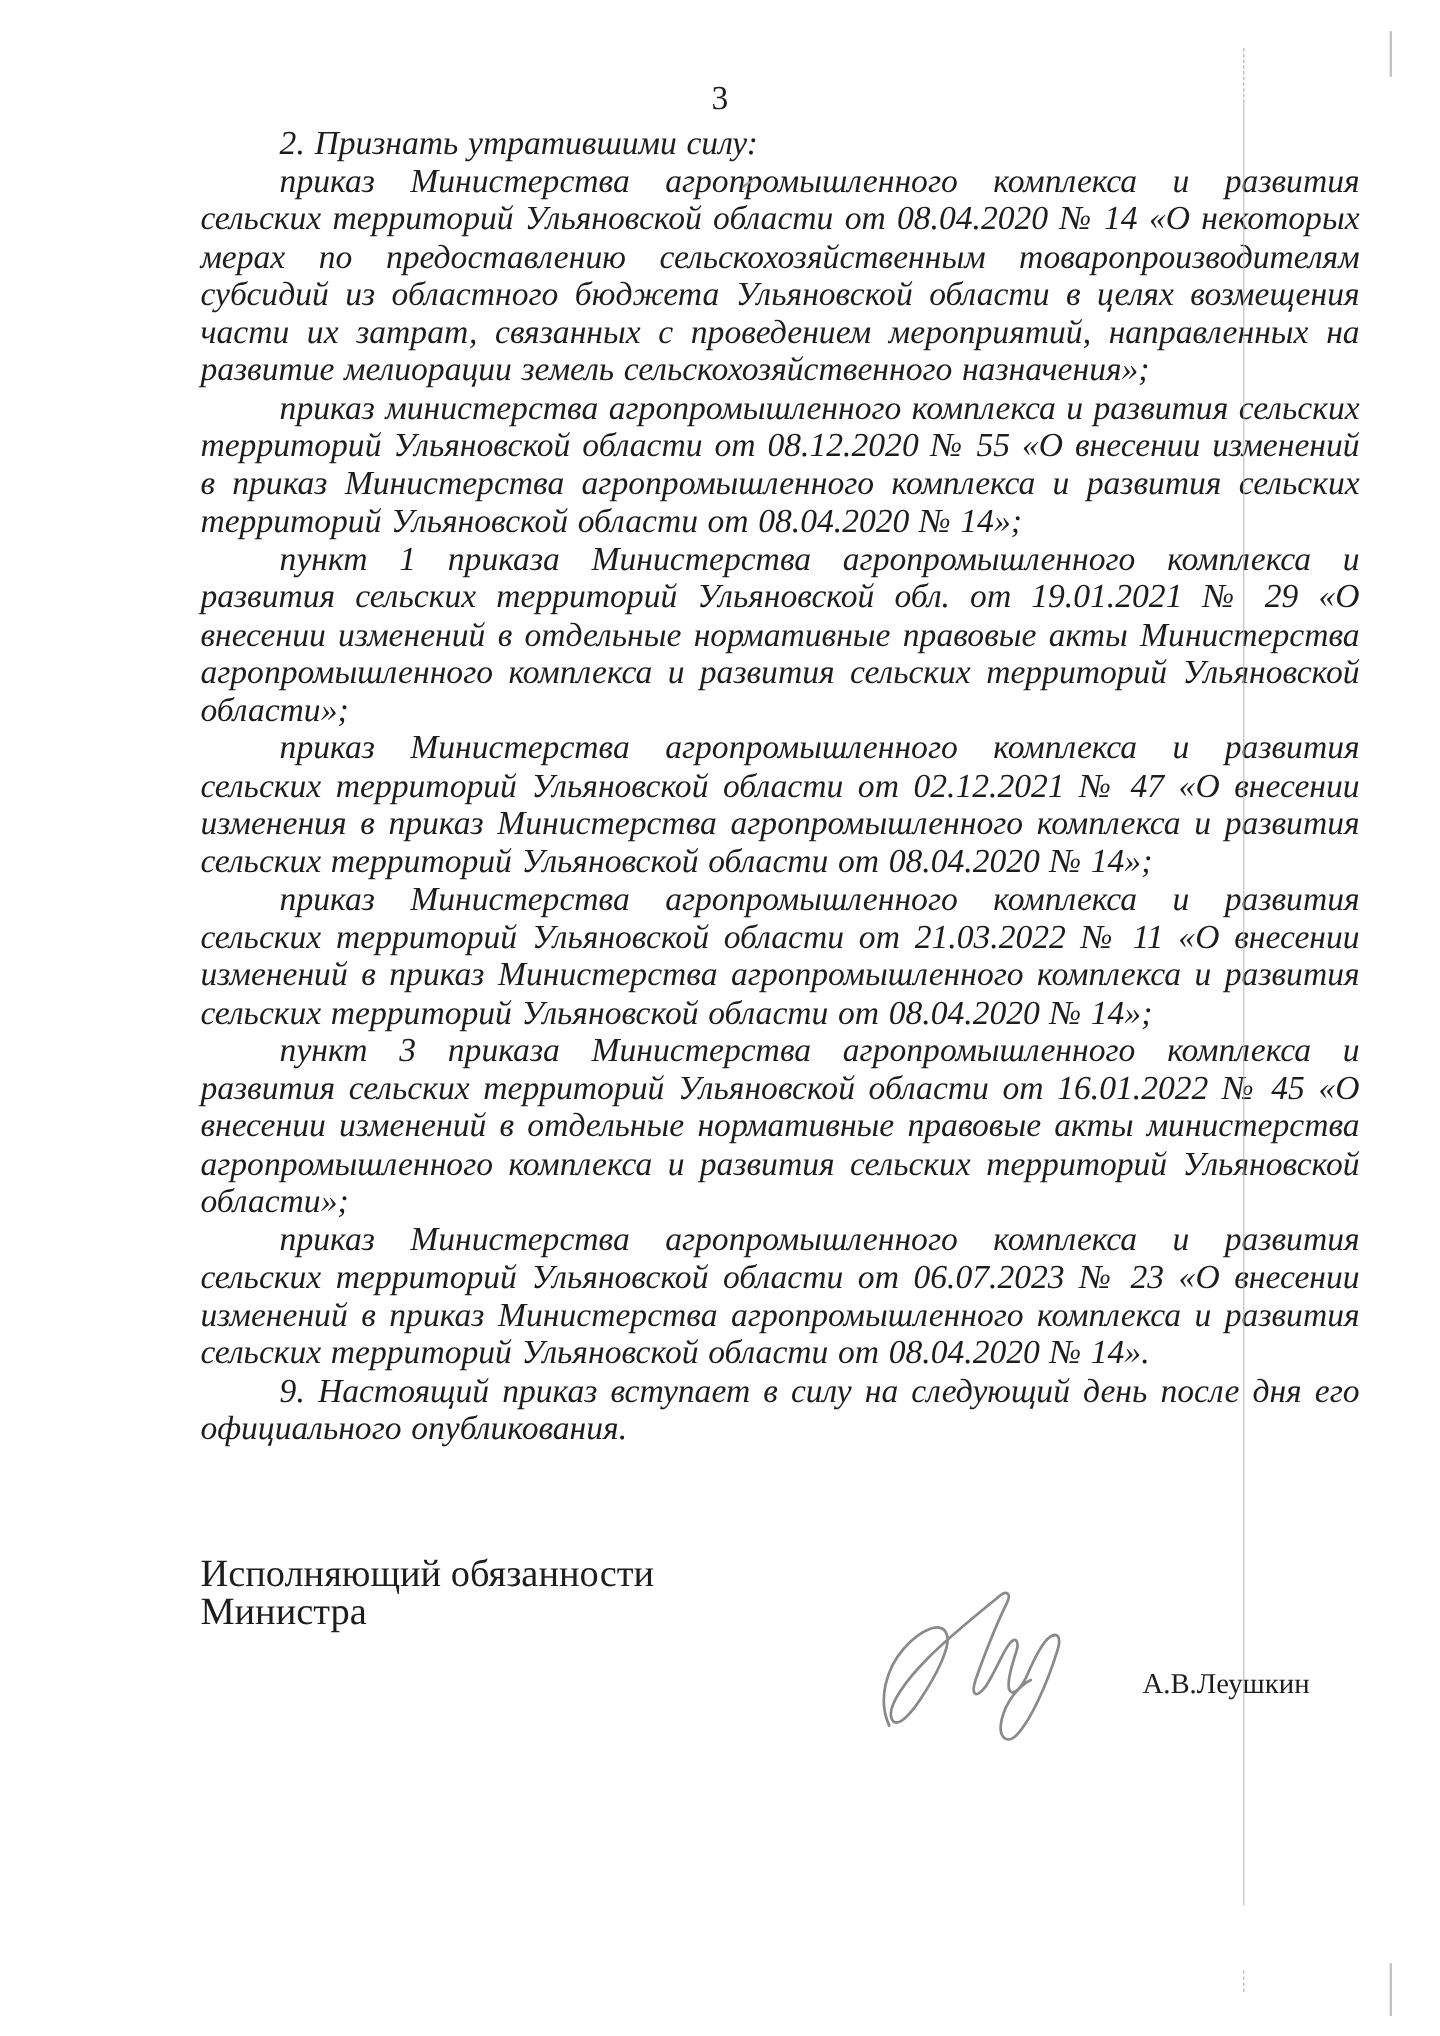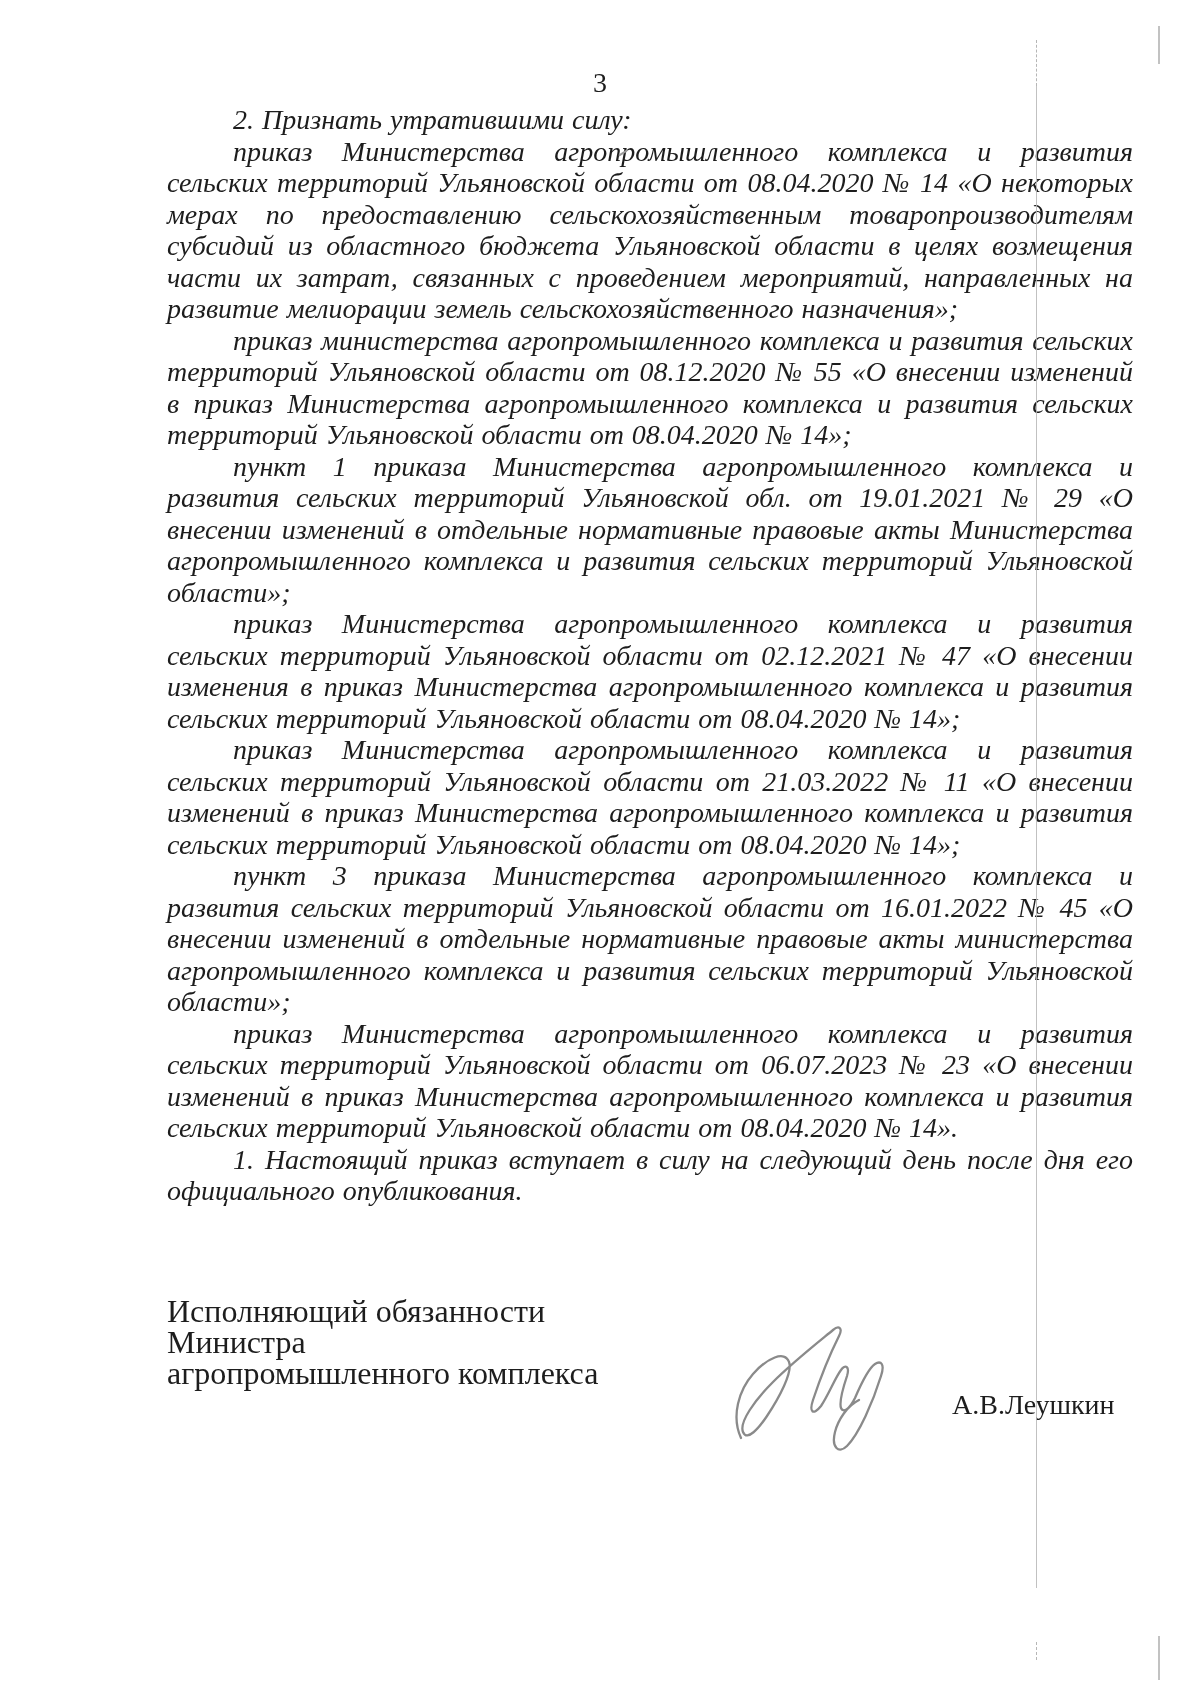--- a/index.html
+++ b/index.html
@@ -46,21 +46,21 @@
     top: 1296px;
     left: 167px;
     width: 520px;
     font-size: 32px;
     line-height: 31px;
   }
   .signer-name {
     position: absolute;
     top: 1389px;
     left: 952px;
-    font-size: 28px;
+    font-size: 24px;
     line-height: 31px;
     white-space: nowrap;
   }
   .signature-svg {
     position: absolute;
     top: 1318px;
     left: 735px;
     width: 165px;
     height: 150px;
   }
@@ -126,26 +126,25 @@
 
   <div class="body-text">
     <p>2. Признать утратившими силу:</p>
     <p>приказ Министерства агропромышленного комплекса и развития сельских территорий Ульяновской области от 08.04.2020 № 14 «О некоторых мерах по предоставлению сельскохозяйственным товаропроизводителям субсидий из областного бюджета Ульяновской области в целях возмещения части их затрат, связанных с проведением мероприятий, направленных на развитие мелиорации земель сельскохозяйственного назначения»;</p>
     <p>приказ министерства агропромышленного комплекса и развития сельских территорий Ульяновской области от 08.12.2020 № 55 «О внесении изменений в приказ Министерства агропромышленного комплекса и развития сельских территорий Ульяновской области от 08.04.2020 № 14»;</p>
     <p>пункт 1 приказа Министерства агропромышленного комплекса и развития сельских территорий Ульяновской обл. от 19.01.2021 № 29 «О внесении изменений в отдельные нормативные правовые акты Министерства агропромышленного комплекса и развития сельских территорий Ульяновской области»;</p>
     <p>приказ Министерства агропромышленного комплекса и развития сельских территорий Ульяновской области от 02.12.2021 № 47 «О внесении изменения в приказ Министерства агропромышленного комплекса и развития сельских территорий Ульяновской области от 08.04.2020 № 14»;</p>
     <p>приказ Министерства агропромышленного комплекса и развития сельских территорий Ульяновской области от 21.03.2022 № 11 «О внесении изменений в приказ Министерства агропромышленного комплекса и развития сельских территорий Ульяновской области от 08.04.2020 № 14»;</p>
     <p>пункт 3 приказа Министерства агропромышленного комплекса и развития сельских территорий Ульяновской области от 16.01.2022 № 45 «О внесении изменений в отдельные нормативные правовые акты министерства агропромышленного комплекса и развития сельских территорий Ульяновской области»;</p>
     <p>приказ Министерства агропромышленного комплекса и развития сельских территорий Ульяновской области от 06.07.2023 № 23 «О внесении изменений в приказ Министерства агропромышленного комплекса и развития сельских территорий Ульяновской области от 08.04.2020 № 14».</p>
-    <p>1. Настоящий приказ вступает в силу на следующий день после дня его официального опубликования.</p>
+    <p>9. Настоящий приказ вступает в силу на следующий день после дня его официального опубликования.</p>
   </div>
 
   <div class="signoff-position">
     <div>Исполняющий обязанности Министра</div>
-    <div>агропромышленного комплекса</div>
   </div>
 
   <svg class="signature-svg" viewBox="0 0 165 150" fill="none" xmlns="http://www.w3.org/2000/svg">
     <path d="M 6,120
              C -4,98 4,72 18,56
              C 32,40 50,32 54,44
              C 58,54 44,80 32,98
              C 24,110 12,124 8,114
              C 4,104 20,82 38,64
              C 58,44 86,22 98,12

